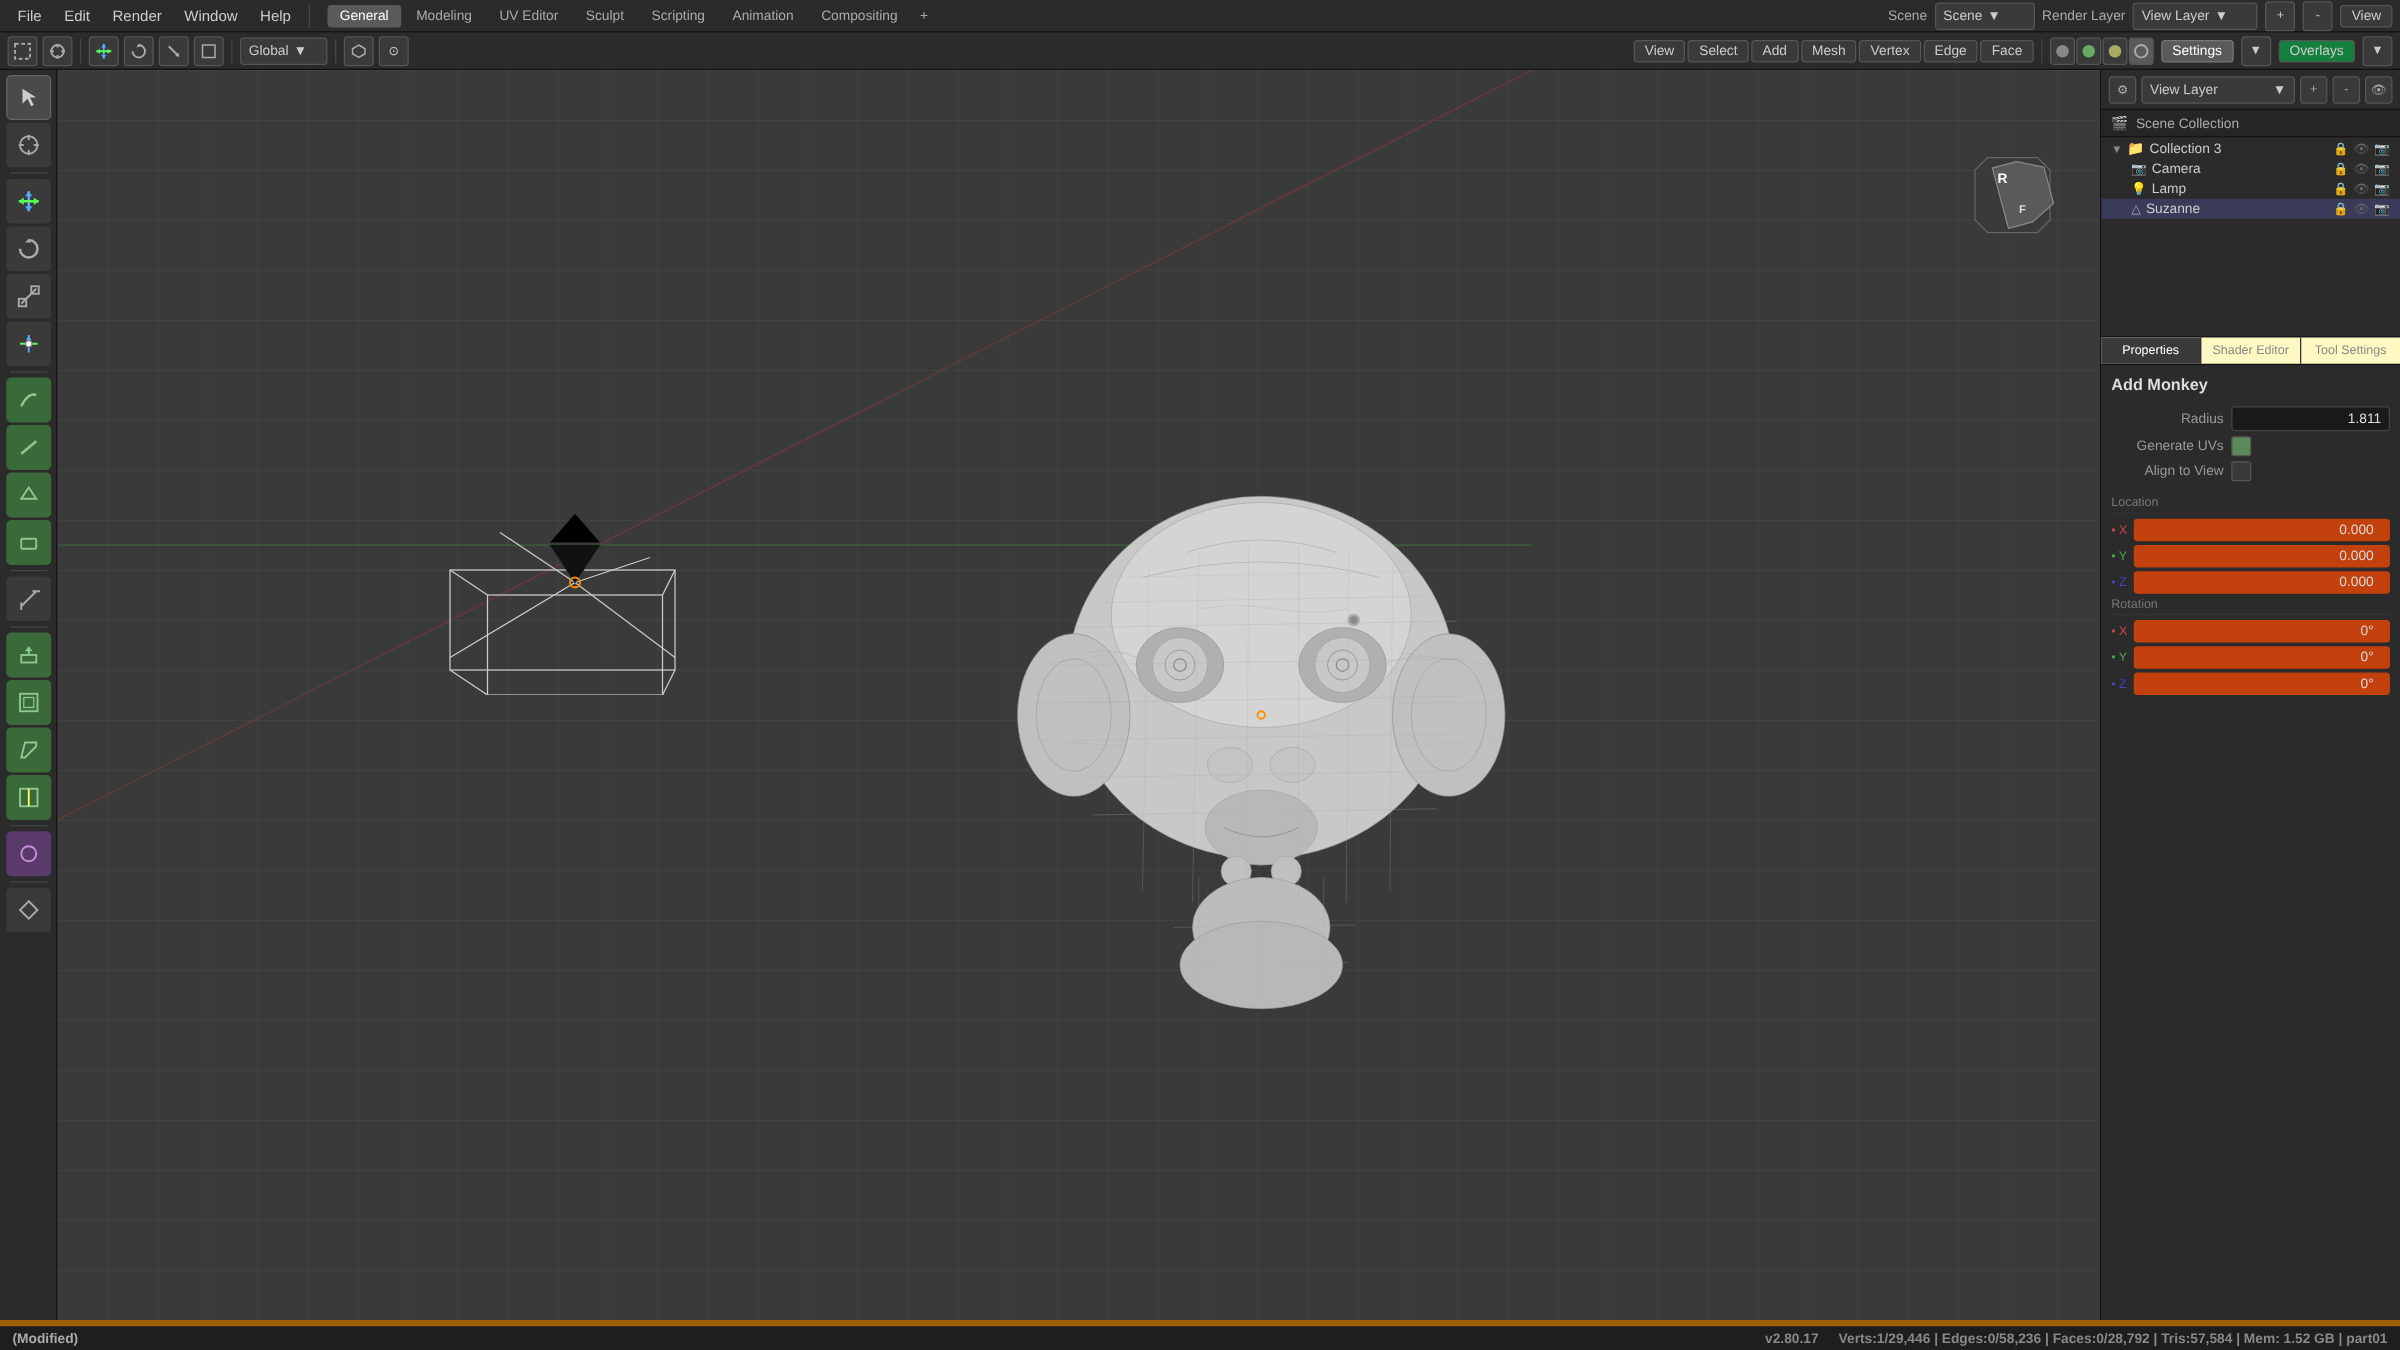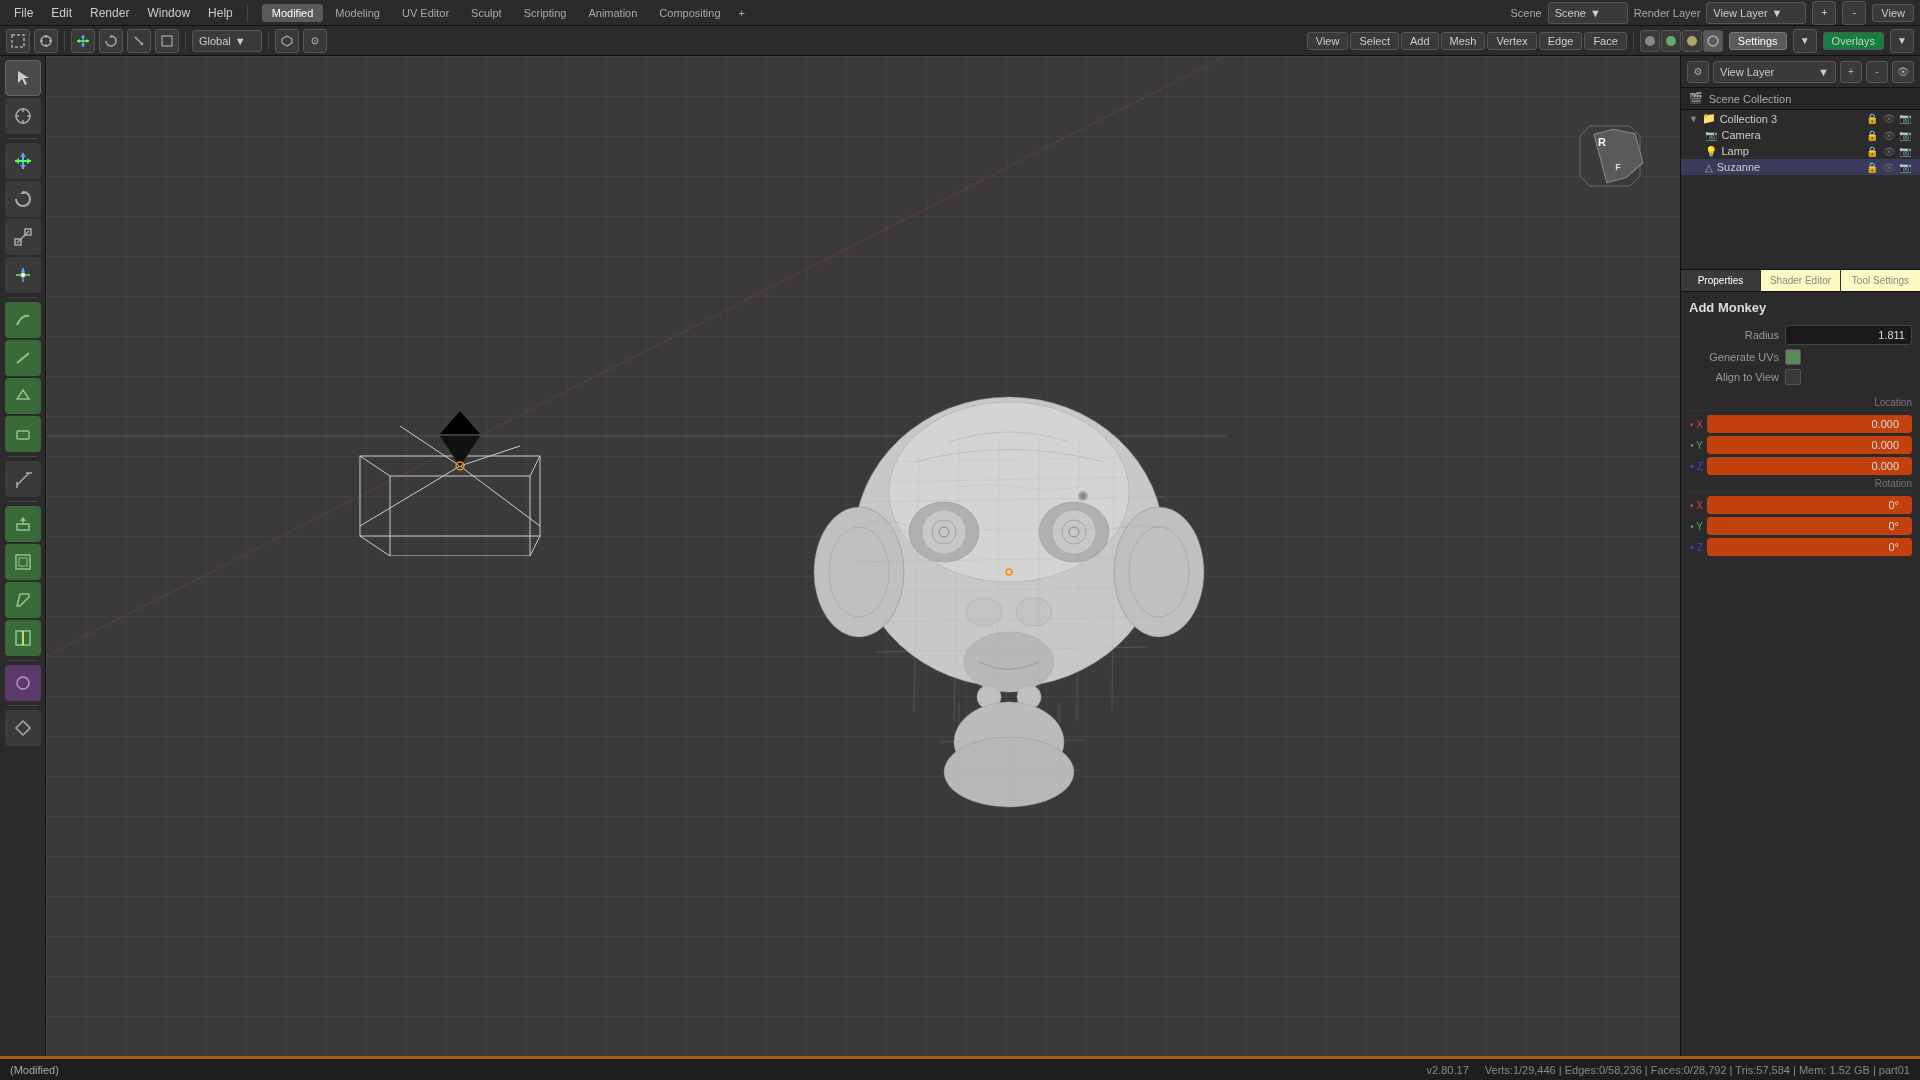--- a/index.html
+++ b/index.html
@@ -301,21 +301,20 @@
       background: #3a3a3a;
       border: 1px solid #555;
       border-radius: 2px;
       cursor: pointer;
     }
     .prop-checkbox.checked {
       background: #5a8a5a;
     }
     .prop-section {
       margin-bottom: 0;
-      text-align: right;
     }
     .prop-section-title {
       font-size: 10px;
       color: #777;
       margin-bottom: 4px;
       padding-bottom: 2px;
       border-bottom: 1px solid #333;
     }
     .xyz-row {
       display: flex;
@@ -345,22 +344,23 @@
 
     
     #status-bar {
       height: 24px;
       background: #1e1e1e;
       display: flex;
       align-items: center;
       padding: 0 10px;
       font-size: 11px;
       color: #888;
-      border-top: 3px solid #a16207;
+      border-top: 5px solid #a16207;
       gap: 16px;
+      font-weight: bold;
     }
     .status-left { color: #aaa; }
     .status-right { margin-left: auto; display: flex; gap: 16px; }
 
     
     #monkey-container {
       position: absolute;
       top: 50%;
       left: 50%;
       transform: translate(-20%, -45%);
@@ -381,21 +381,21 @@
 <body>
 
 <div id="top-menu">
   <div class="menu-item">File</div>
   <div class="menu-item">Edit</div>
   <div class="menu-item">Render</div>
   <div class="menu-item">Window</div>
   <div class="menu-item">Help</div>
   <div class="menu-divider"></div>
   <div class="workspace-tabs">
-    <div class="workspace-tab active">Modified</div>
+    <div class="workspace-tab active">General</div>
     <div class="workspace-tab">Modeling</div>
     <div class="workspace-tab">UV Editor</div>
     <div class="workspace-tab">Sculpt</div>
     <div class="workspace-tab">Scripting</div>
     <div class="workspace-tab">Animation</div>
     <div class="workspace-tab">Compositing</div>
     <div class="plus-btn">+</div>
   </div>
   <div style="margin-left:auto;display:flex;align-items:center;gap:6px;">
     <div style="font-size:11px;color:#aaa;">Scene</div>

